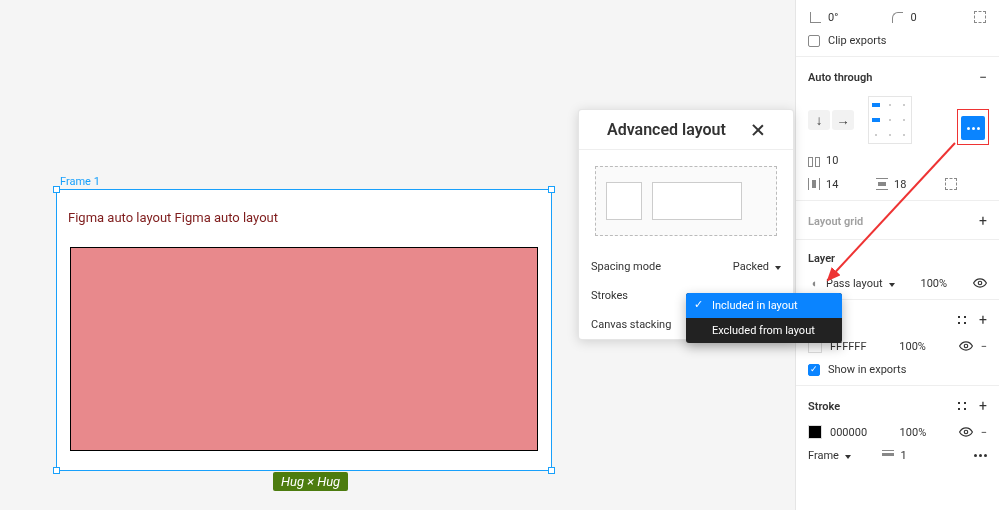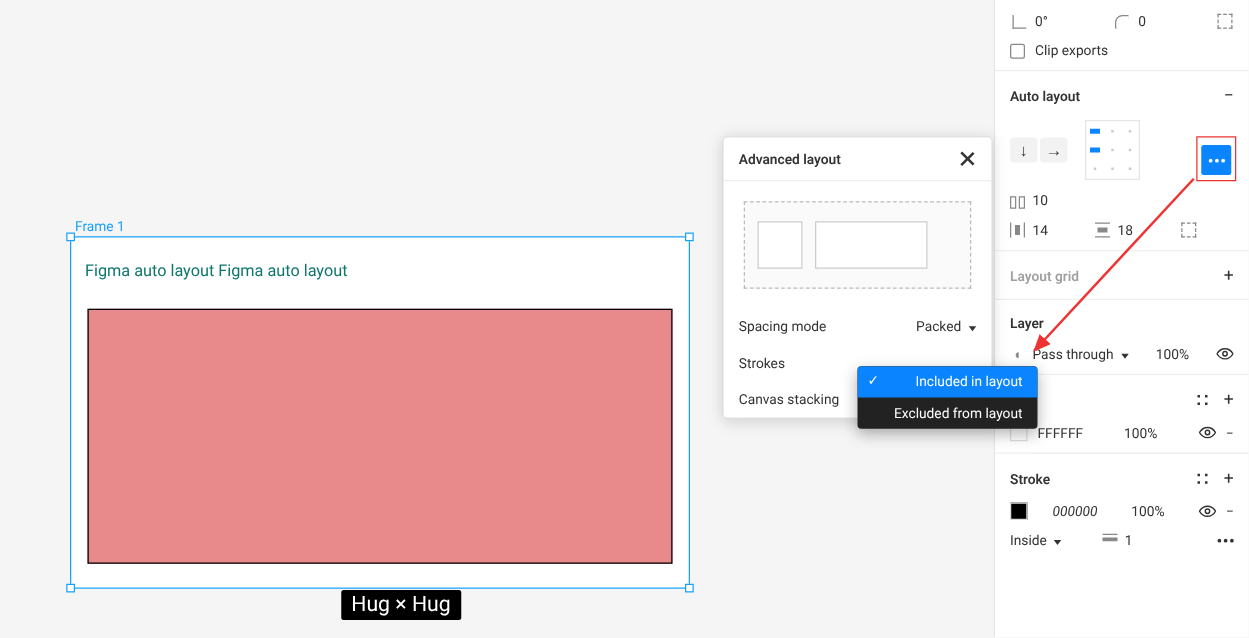--- a/index.html
+++ b/index.html
@@ -4,41 +4,41 @@
 <style>
   * { box-sizing: border-box; margin: 0; padding: 0; }
   body { font-family: -apple-system, BlinkMacSystemFont, "Segoe UI", Roboto, Arial, sans-serif; font-size: 11px; color: #333; background: #f5f5f5; width: 999px; height: 510px; position: relative; overflow: hidden; }
   .canvas { position: absolute; left: 0; top: 0; width: 795px; height: 510px; background: #f5f5f5; }
   .frame-label { position: absolute; left: 60px; top: 175px; color: #18a0fb; font-size: 11px; }
   .frame { position: absolute; left: 56px; top: 189px; width: 496px; height: 282px; background: #fff; border: 1px solid #18a0fb; }
   .frame-sel { position: absolute; left: 56px; top: 189px; width: 496px; height: 282px; pointer-events: none; }
   .hnd { position: absolute; width: 7px; height: 7px; background: #fff; border: 1px solid #18a0fb; }
   .hnd.tl { left: -3px; top: -3px; } .hnd.tr { right: -3px; top: -3px; }
   .hnd.bl { left: -3px; bottom: -3px; } .hnd.br { right: -3px; bottom: -3px; }
-  .frame-text { position: absolute; left: 68px; top: 210px; font-size: 13px; color: #0f766e; }
+  .frame-text { position: absolute; left: 68px; top: 210px; font-size: 13px; color: #7f1d1d; }
   .rect { position: absolute; left: 70px; top: 247px; width: 468px; height: 204px; background: #e8898c; border: 1px solid #000; }
-  .hug-badge { position: absolute; left: 273px; top: 472px; background: #000000; color: #fff; padding: 2px 8px; border-radius: 2px; font-size: 17px; }
+  .hug-badge { position: absolute; left: 273px; top: 472px; background: #4d7c0f; color: #fff; padding: 2px 8px; border-radius: 2px; font-size: 13px; font-style: italic; }
 
   .popover { position: absolute; left: 578px; top: 109px; width: 216px; background: #fff; border-radius: 4px; box-shadow: 0 2px 12px rgba(0,0,0,0.15); border: 1px solid rgba(0,0,0,0.1); z-index: 30; }
-  .pop-head { display: flex; align-items: center; justify-content: space-between; padding: 10px 12px; border-bottom: 1px solid #eee; font-size: 11px; font-weight: 600; color: #333; text-align: right; }
+  .pop-head { display: flex; align-items: center; justify-content: space-between; padding: 10px 28px; border-bottom: 1px solid #eee; font-size: 16px; font-weight: 600; color: #333; text-align: right; }
   .close-x { width: 14px; height: 14px; position: relative; cursor: pointer; }
   .close-x::before,.close-x::after { content: ""; position: absolute; left: 6px; top: 0; width: 1.5px; height: 14px; background: #333; }
   .close-x::before { transform: rotate(45deg); } .close-x::after { transform: rotate(-45deg); }
   .pop-preview { margin: 16px; border: 1px dashed #bbb; background: #fafafa; height: 70px; display: flex; align-items: center; padding: 14px 10px; gap: 10px; }
   .pbox { background: #fff; border: 1px solid #ccc; height: 38px; }
   .pbox.a { width: 36px; } .pbox.b { width: 90px; }
   .pop-row { display: flex; align-items: center; justify-content: space-between; padding: 8px 12px; font-size: 11px; color: #333; }
   .pop-row .val { color: #333; display: flex; align-items: center; gap: 4px; }
   .pop-row.muted, .pop-row.muted .val { color: #a0a0a0; }
   .chev-d::after { content: ""; display: inline-block; width: 0; height: 0; border-left: 3px solid transparent; border-right: 3px solid transparent; border-top: 4px solid currentColor; margin-left: 2px; }
   .toggle-pair { display: flex; gap: 4px; align-items: center; }
   .toggle-pair span { width: 20px; height: 20px; display: flex; align-items: center; justify-content: center; border-radius: 3px; color: #a0a0a0; }
   .toggle-pair span.dis { background: #f0f0f0; }
 
-  .dropdown { position: absolute; left: 686px; top: 293px; width: 144px; background: #222; color: #fff; border-radius: 3px; box-shadow: 0 4px 12px rgba(0,0,0,0.3); font-size: 11px; z-index: 40; overflow: hidden; text-align: right; }
+  .dropdown { position: absolute; left: 686px; top: 293px; width: 156px; background: #222; color: #fff; border-radius: 3px; box-shadow: 0 4px 12px rgba(0,0,0,0.3); font-size: 11px; z-index: 40; overflow: hidden; }
   .dd-item { padding: 6px 12px 6px 26px; position: relative; cursor: pointer; }
   .dd-item.sel { background: #0a84ff; }
   .dd-item.sel::before { content: "✓"; position: absolute; left: 8px; top: 5px; font-size: 11px; }
 
   .arrow { position: absolute; z-index: 35; pointer-events: none; }
 
   .inspector { position: absolute; right: 0; top: 0; width: 204px; height: 510px; background: #fff; border-left: 1px solid #e5e5e5; overflow: hidden; z-index: 20; }
   .ins-row { display: flex; align-items: center; padding: 5px 12px; gap: 8px; font-size: 11px; color: #333; }
   .ins-sec-title { font-weight: 600; padding: 8px 12px 6px; display: flex; align-items: center; justify-content: space-between; font-size: 11px; color: #333; }
   .ins-sec-title .minus,.ins-sec-title .plus { color: #333; font-size: 14px; font-weight: 400; }
@@ -147,21 +147,21 @@
       </div>
     <span class="icon icon-indep"></span>
   </div>
   <div class="ins-row">
     <span class="cb"></span>
     <span>Clip exports</span>
   </div>
   <div class="divider"></div>
 
   <div class="ins-sec-title">
-    <span>Auto layout</span>
+    <span>Auto through</span>
     <span class="minus">−</span>
   </div>
   <div class="ins-row" style="gap:14px;">
     <div class="layout-btns">
       <button>↓</button>
       <button>→</button>
     </div>
     <div class="align-box">
       <div>
           <span class="bar"></span>
@@ -216,21 +216,21 @@
     <span class="plus">+</span>
   </div>
   <div class="divider"></div>
 
   <div class="ins-sec-title">
     <span>Layer</span>
   </div>
   <div class="ins-row" style="justify-content:space-between;">
     <span style="display:flex;align-items:center;gap:4px;">
       <span class="icon">◐</span>
-      <span>Pass through</span>
+      <span>Pass layout</span>
       <span class="chev-d"></span>
     </span>
     <span>100%</span>
     <span class="eye"><svg viewBox="0 0 24 24" fill="none" stroke="#333" stroke-width="2">
           <path d="M1 12s4-7 11-7 11 7 11 7-4 7-11 7S1 12 1 12z"></path>
           <circle cx="12" cy="12" r="3"></circle>
         </svg></span>
   </div>
   <div class="divider"></div>
 
@@ -248,46 +248,50 @@
     </span>
     <span>100%</span>
     <span style="display:flex;gap:8px;align-items:center;">
       <span class="eye"><svg viewBox="0 0 24 24" fill="none" stroke="#333" stroke-width="2">
             <path d="M1 12s4-7 11-7 11 7 11 7-4 7-11 7S1 12 1 12z"></path>
             <circle cx="12" cy="12" r="3"></circle>
           </svg></span>
       <span>−</span>
     </span>
   </div>
+  <div class="ins-row">
+    <span class="cb on"></span>
+    <span>Show in exports</span>
+  </div>
   <div class="divider"></div>
 
   <div class="ins-sec-title">
     <span>Stroke</span>
     <span style="display:flex;gap:10px;align-items:center;">
       <span class="four-dots"></span>
       <span class="plus">+</span>
     </span>
   </div>
   <div class="ins-row" style="justify-content:space-between;">
-    <span style="display:flex;align-items:center;gap:20px;font-style:italic;">
+    <span style="display:flex;align-items:center;gap:8px;">
       <span class="sw" style="background:#000;"></span>
       <span>000000</span>
     </span>
     <span>100%</span>
     <span style="display:flex;gap:8px;align-items:center;">
       <span class="eye"><svg viewBox="0 0 24 24" fill="none" stroke="#333" stroke-width="2">
             <path d="M1 12s4-7 11-7 11 7 11 7-4 7-11 7S1 12 1 12z"></path>
             <circle cx="12" cy="12" r="3"></circle>
           </svg></span>
       <span>−</span>
     </span>
   </div>
   <div class="ins-row" style="justify-content:space-between;">
     <span style="display:flex;align-items:center;gap:4px;">
-      <span>Inside</span>
+      <span>Frame</span>
       <span class="chev-d"></span>
     </span>
     <span class="field">
         <span class="stroke-w-icon"></span>
         <span>1</span>
       </span>
     <span class="three-dots" style="color:#333;">
         <span></span>
         <span></span>
         <span></span>

